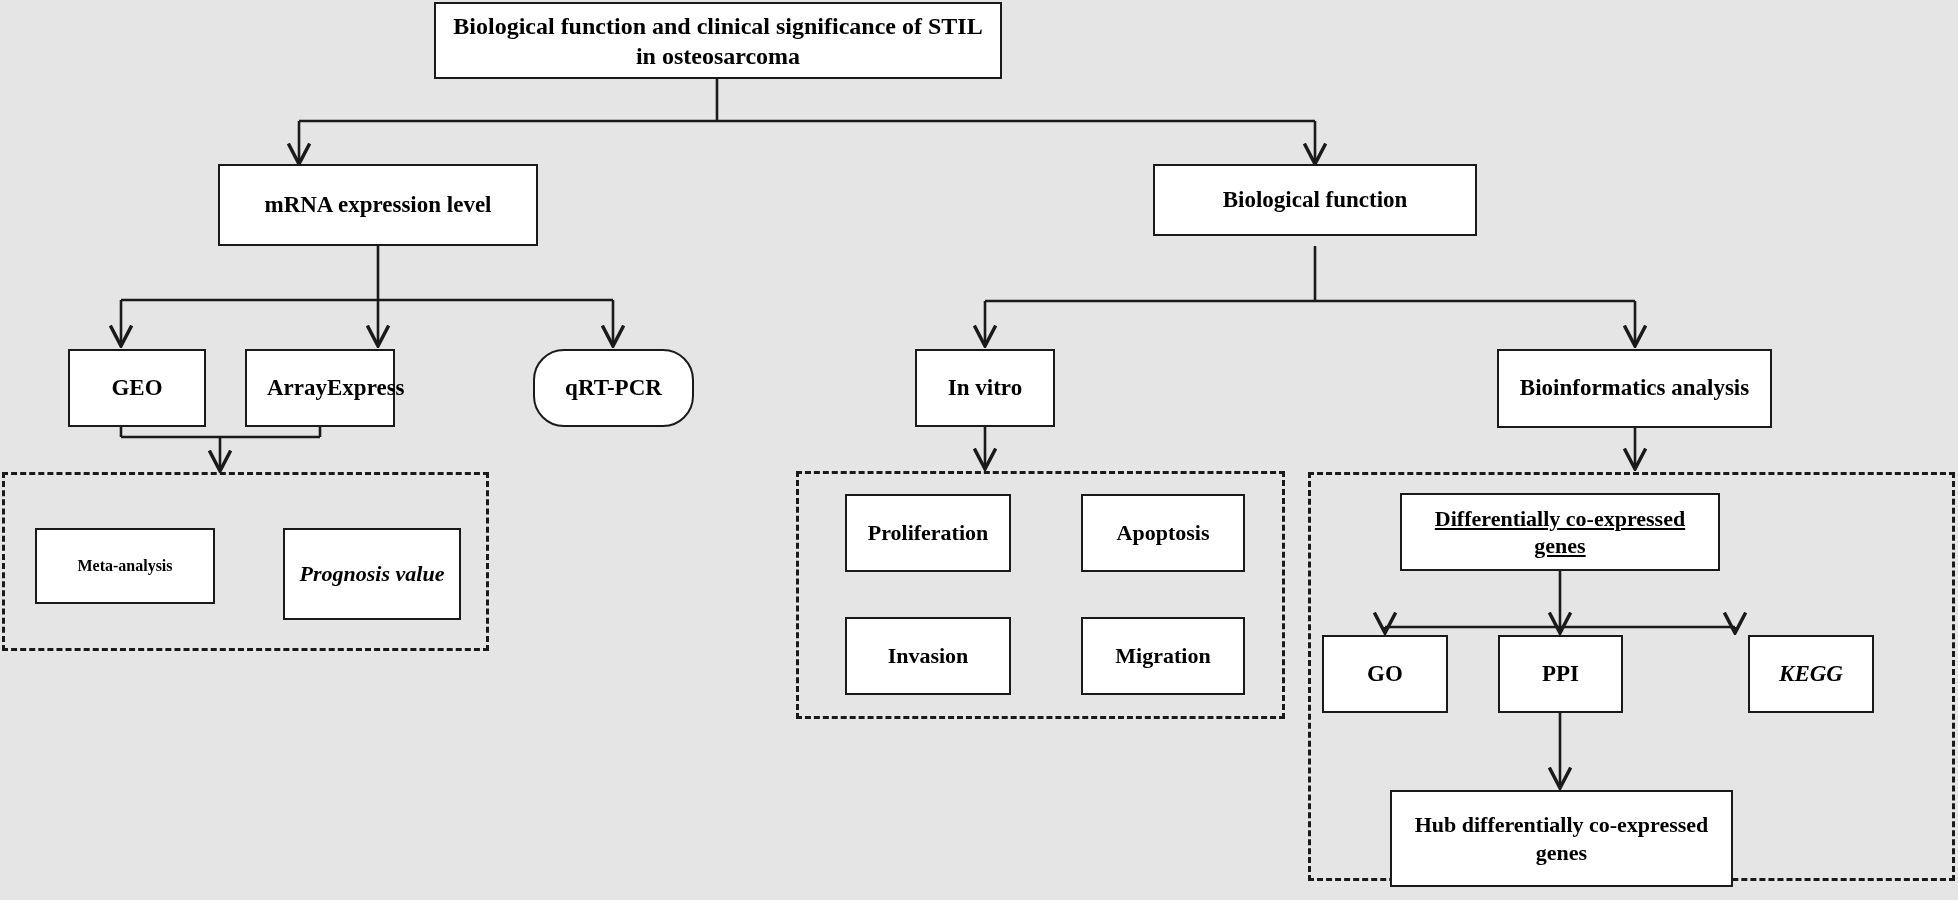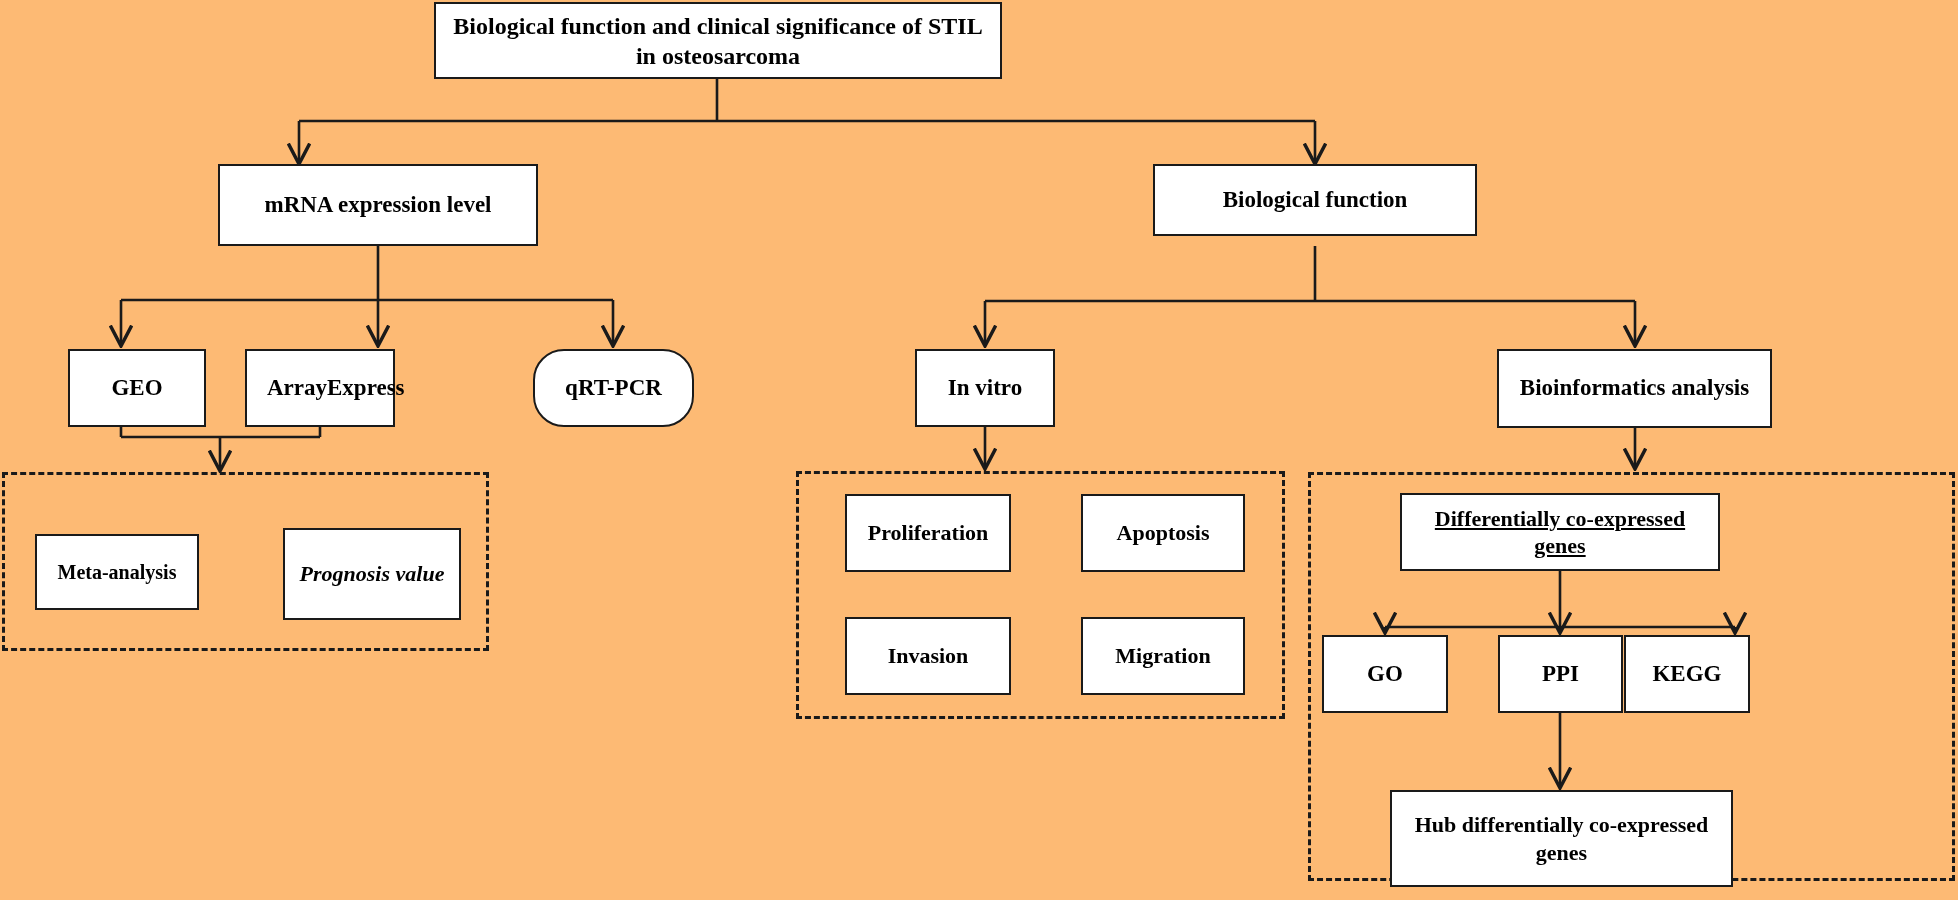--- a/index.html
+++ b/index.html
@@ -4,21 +4,21 @@
 <style>
   html, body {
     margin: 0;
     padding: 0;
     background: #ffffff;
   }
   #canvas {
     position: relative;
     width: 1958px;
     height: 900px;
-    background: #fdba74;
+    background: #e5e5e5;
     overflow: hidden;
     font-family: "Liberation Serif", "DejaVu Serif", serif;
   }
   #wires {
     position: absolute;
     left: 0;
     top: 0;
     width: 1958px;
     height: 900px;
     pointer-events: none;
@@ -116,21 +116,21 @@
   </div>
 
   <div class="node" style="left:245px; top:349px; width:150px; height:78px; font-size:23px;padding-left:20px;">
     <span>ArrayExpress</span>
   </div>
 
   <div class="node" style="left:533px; top:349px; width:161px; height:78px; font-size:23px;border-radius:31px;">
     <span>qRT-PCR</span>
   </div>
 
-  <div class="node" style="left:35px; top:528px; width:164px; height:76px; font-size:20px;margin-top:6px;">
+  <div class="node" style="left:35px; top:528px; width:180px; height:76px; font-size:16px;">
     <span>Meta-analysis</span>
   </div>
 
   <div class="node" style="left:283px; top:528px; width:178px; height:92px; font-size:22px;font-style:italic;">
     <span>Prognosis value</span>
   </div>
 
   <div class="node" style="left:915px; top:349px; width:140px; height:78px; font-size:23px;">
     <span>In vitro</span>
   </div>
@@ -160,21 +160,21 @@
   </div>
 
   <div class="node" style="left:1322px; top:635px; width:126px; height:78px; font-size:23px;">
     <span>GO</span>
   </div>
 
   <div class="node" style="left:1498px; top:635px; width:125px; height:78px; font-size:23px;">
     <span>PPI</span>
   </div>
 
-  <div class="node" style="left:1624px; top:635px; width:126px; height:78px; font-size:23px;">
+  <div class="node" style="left:1748px; top:635px; width:126px; height:78px; font-size:23px;font-style:italic;">
     <span>KEGG</span>
   </div>
 
   <div class="node" style="left:1390px; top:790px; width:343px; height:97px; font-size:22px;">
     <span>Hub differentially co-expressed genes</span>
   </div>
 
 </div>
 
 </body></html>

